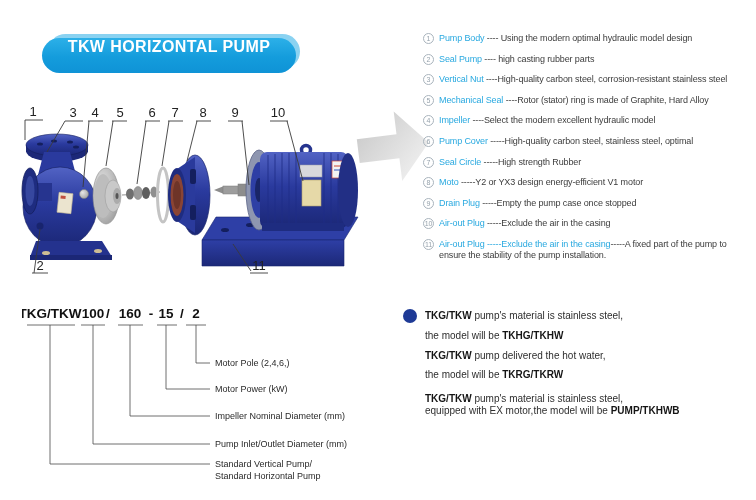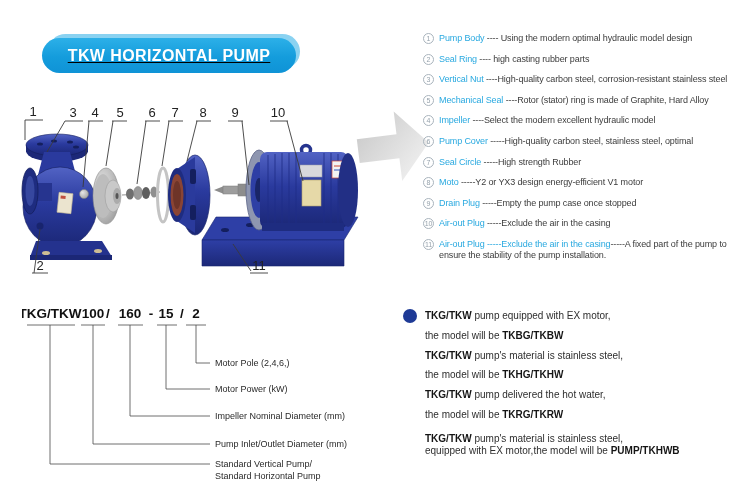--- a/index.html
+++ b/index.html
@@ -11,21 +11,21 @@
   }
   
   .banner-shadow{
     position:absolute;left:48px;top:34px;width:252px;height:35px;
     border-radius:18px;background:#8ad2f1;z-index:1;
   }
   .banner{
     position:absolute;left:42px;top:38px;width:254px;height:35px;
     border-radius:18px;z-index:2;
     background:linear-gradient(180deg,#2cb0e8 0%,#149cdc 55%,#0f93d6 100%);
-    display:flex;align-items:center;justify-content:center;text-decoration:underline;
+    display:flex;justify-content:center;
   }
   .banner-title{color:#fff;font-weight:bold;font-size:16px;letter-spacing:.4px;}
 
   
   .diagram{position:absolute;left:10px;top:95px;width:430px;height:200px;z-index:0;}
   .callout-num{font-size:13px;fill:#222;font-family:"Liberation Sans",sans-serif;}
   .callout-line{stroke:#3a3a3a;stroke-width:.9;fill:none;}
 
   
   .parts{position:absolute;left:423px;top:33px;width:332px;z-index:2;}
@@ -206,21 +206,21 @@
   </g>
 </svg>
 
 <div class="parts">
   <div class="part">
       <span class="pnum">1</span>
       <span class="ptext"><span class="pname">Pump Body</span><span class="pdesc"> ---- Using the modern optimal hydraulic model design</span></span>
     </div>
   <div class="part">
       <span class="pnum">2</span>
-      <span class="ptext"><span class="pname">Seal Ring</span><span class="pdesc"> ---- high casting rubber parts</span></span>
+      <span class="ptext"><span class="pname">Seal Pump</span><span class="pdesc"> ---- high casting rubber parts</span></span>
     </div>
   <div class="part">
       <span class="pnum">3</span>
       <span class="ptext"><span class="pname">Vertical Nut</span><span class="pdesc"> ----High-quality carbon steel, corrosion-resistant stainless steel</span></span>
     </div>
   <div class="part">
       <span class="pnum">5</span>
       <span class="ptext"><span class="pname">Mechanical Seal</span><span class="pdesc"> ----Rotor (stator) ring is made of Graphite, Hard Alloy</span></span>
     </div>
   <div class="part">
@@ -274,24 +274,20 @@
   <text class="model-label" x="193" y="66">Motor Pole (2,4,6,)</text>
   <text class="model-label" x="193" y="92">Motor Power  (kW)</text>
   <text class="model-label" x="193" y="119">Impeller Nominal Diameter (mm)</text>
   <text class="model-label" x="193" y="147">Pump Inlet/Outlet Diameter (mm)</text>
   <text class="model-label" x="193" y="167">Standard Vertical Pump/</text>
   <text class="model-label" x="193" y="179">Standard Horizontal Pump</text>
 </svg>
 
 <div class="bullet"></div>
 <div class="notes">
-  <div class="note">
-    <p><b>TKG/TKW</b><span> pump equipped with EX motor,</span></p>
-    <p><span>the model will be </span><b>TKBG/TKBW</b></p>
-  </div>
   <div class="note">
     <p><b>TKG/TKW</b><span> pump's material is stainless steel,</span></p>
     <p><span>the model will be </span><b>TKHG/TKHW</b></p>
   </div>
   <div class="note">
     <p><b>TKG/TKW</b><span> pump delivered the hot water,</span></p>
     <p><span>the model will be </span><b>TKRG/TKRW</b></p>
   </div>
   <div class="note last">
     <p><b>TKG/TKW</b><span> pump's material is stainless steel,</span></p>

